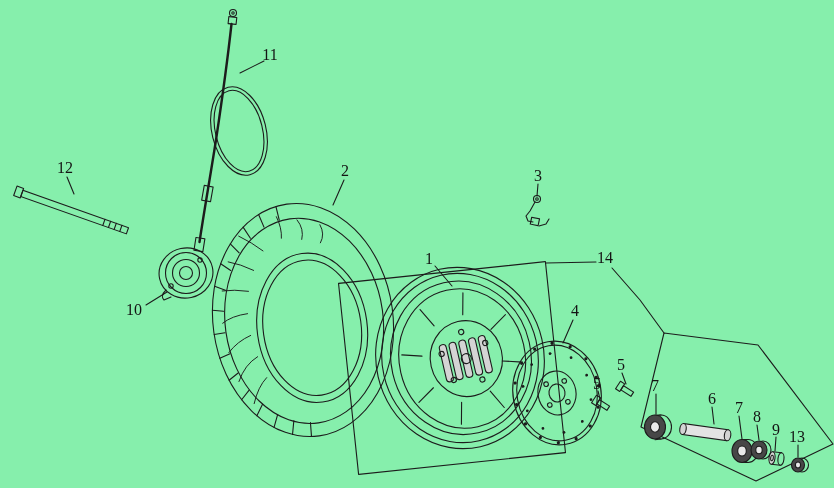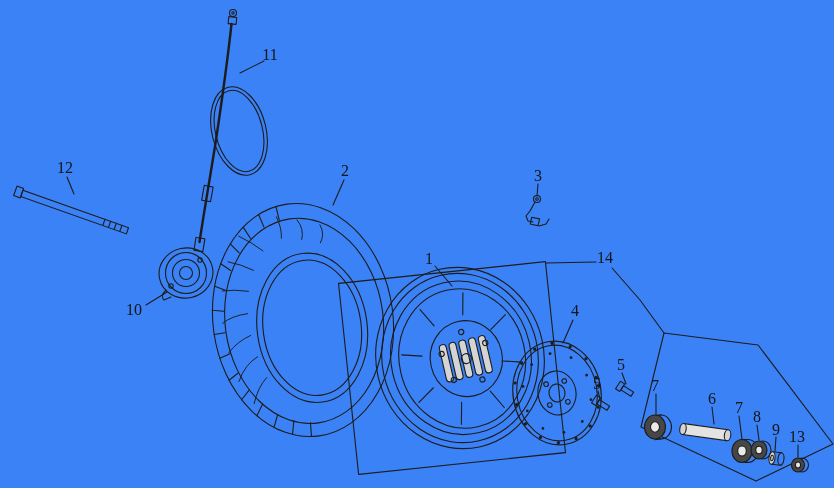--- a/index.html
+++ b/index.html
@@ -1,17 +1,17 @@
 <!DOCTYPE html>
 <html><head>
 <meta charset="utf-8">
 <style>
   html,body{margin:0;padding:0;background:#ddd;}
   .stage{
-    position:relative;width:834px;height:488px;background:#3b82f6;
+    position:relative;width:834px;height:488px;background:#86efac;
     overflow:hidden;font-family:"Liberation Sans",sans-serif;
   }
   svg{display:block;}
   .ink *{stroke:#1c1c1c;fill:none;stroke-width:1.1;stroke-linecap:round;stroke-linejoin:round;}
   .ink .thick{stroke-width:2.4;}
   .ink .thin{stroke-width:0.9;}
   .ink .fill-dark{fill:#474747;}
   .ink .fill-hole{fill:#e9e9e9;}
   .ink .fill-light{fill:#e3e3e3;}
   .ink .fill-mid{fill:#d4d4d4;}

